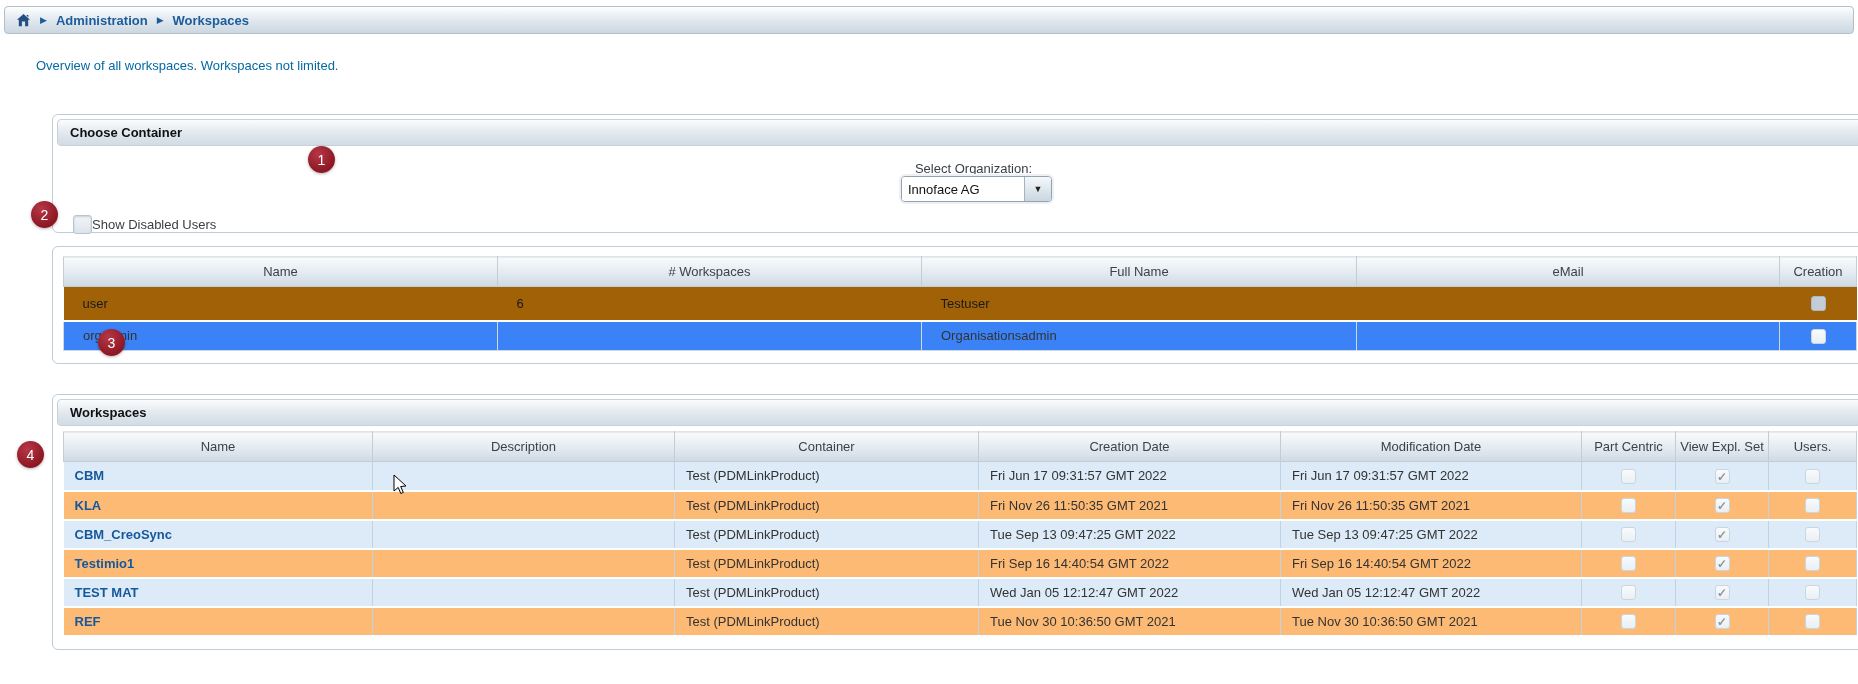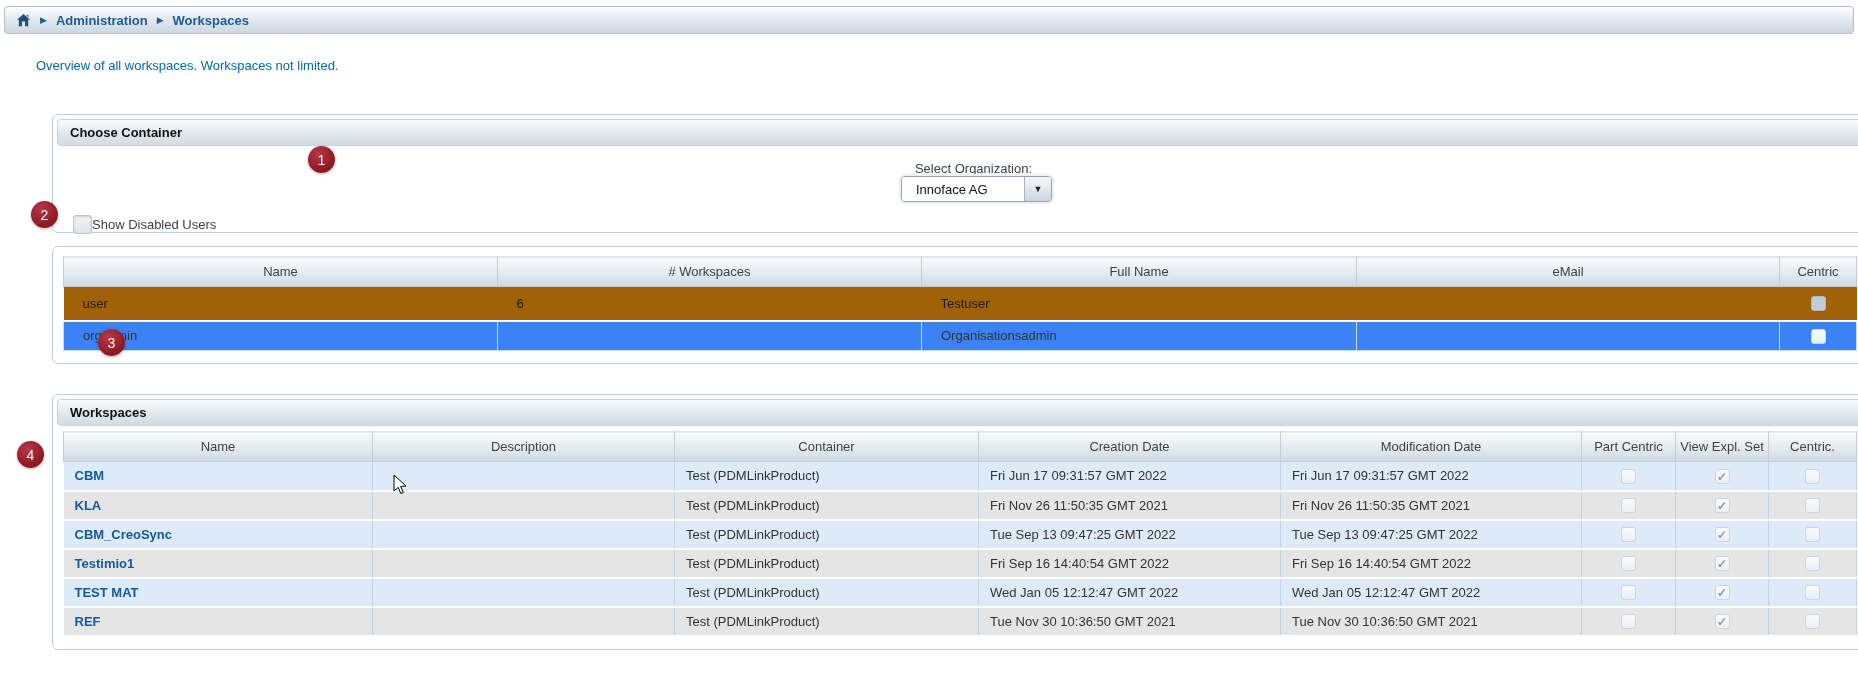--- a/index.html
+++ b/index.html
@@ -37,21 +37,21 @@
 
   #panel-choose { margin-top:41px; height:119px; }
   .org-row { display:flex; align-items:center; margin:15px 0 0 8px;flex-direction:column; }
   .org-label { margin-right:6px; color:#3a3f44; }
   .dropdown {
     display:inline-flex; height:26px; border:1px solid #93a2b0; border-radius:4px;
     overflow:hidden; background:#fff;
     box-shadow:0 0 0 2px #edf1f5;
   }
   .dropdown-field {
-    width:122px; display:flex; align-items:center; padding-left:14px;
+    width:122px; display:flex; align-items:center; padding-left:6px;
     color:#111; background:#fff; font-size:13px;
   }
   .dropdown-button {
     width:27px; border-left:1px solid #a7b4c0;
     background:linear-gradient(#f6f8fa, #dde5ec 55%, #cbd6df);
     display:flex; align-items:center; justify-content:center;
     font-size:9px; color:#222; cursor:pointer;
   }
   .disabled-row { display:flex; align-items:center; margin:13px 0 0 16px; }
   .big-checkbox {
@@ -78,21 +78,21 @@
   .users-table td { padding-left:19px; }
   .row-selected { background:#a16207; }
   .row-selected td { height:34px; border-bottom:2px solid #fff; color:#1a1a1a; }
   .row-user-normal { background:#3b82f6; }
   .row-user-normal td { height:30px; border:1px solid #cdd9e3; color:#333; }
   .cell-check { text-align:center; padding-left:0 !important; }
 
   
   .ws-table td { padding-left:11px; border-right:1px solid #bed3e4; border-bottom:2px solid #fdfefe; height:29px; color:#333; }
   .ws-row-odd  { background:#dcebf7; }
-  .ws-row-even { background:#e5e5e5; }
+  .ws-row-even { background:#fdba74; }
   .ws-name { color:#15589c; font-weight:bold; cursor:pointer; }
 
   .checkbox {
     display:inline-block; width:15px; height:15px;
     border:1px solid #c9d5df; border-radius:3px;
     background:linear-gradient(#f9fbfc, #e9eff4);
     line-height:14px; text-align:center; vertical-align:middle;
     color:#8f979e; font-size:12px; font-weight:bold;
   }
   .row-selected .checkbox { background:#c2cdd8; border-color:#adbac6; }
@@ -155,21 +155,21 @@
         <col style="width:435px">
         <col style="width:423px">
         <col style="width:77px">
       </colgroup>
     <thead>
       <tr>
         <th>Name</th>
         <th># Workspaces</th>
         <th>Full Name</th>
         <th>eMail</th>
-        <th>Centric</th>
+        <th>Creation</th>
       </tr>
     </thead>
     <tbody>
       <tr class="row-selected">
         <td>user</td>
         <td>6</td>
         <td>Testuser</td>
         <td></td>
         <td class="cell-check"><span class="checkbox"></span></td>
       </tr>
@@ -201,21 +201,21 @@
       </colgroup>
     <thead>
       <tr>
         <th>Name</th>
         <th>Description</th>
         <th>Container</th>
         <th>Creation Date</th>
         <th>Modification Date</th>
         <th>Part Centric</th>
         <th>View Expl. Set</th>
-        <th>Centric.</th>
+        <th>Users.</th>
       </tr>
     </thead>
     <tbody>
       <tr class="ws-row-odd">
         <td><span class="ws-name">CBM</span></td>
         <td></td>
         <td>Test (PDMLinkProduct)</td>
         <td>Fri Jun 17 09:31:57 GMT 2022</td>
         <td>Fri Jun 17 09:31:57 GMT 2022</td>
         <td class="cell-check"><span class="checkbox"></span></td>

